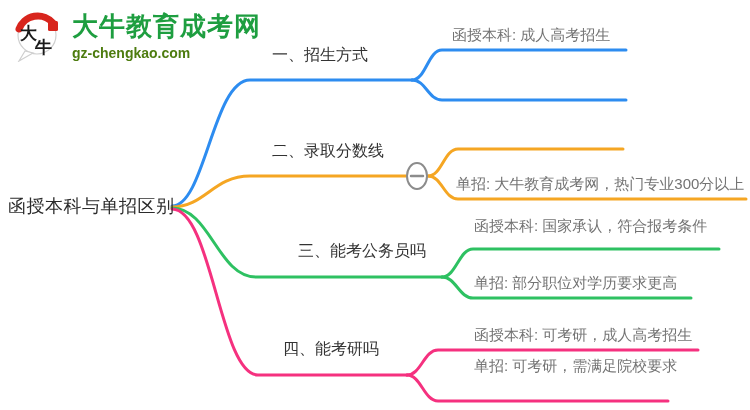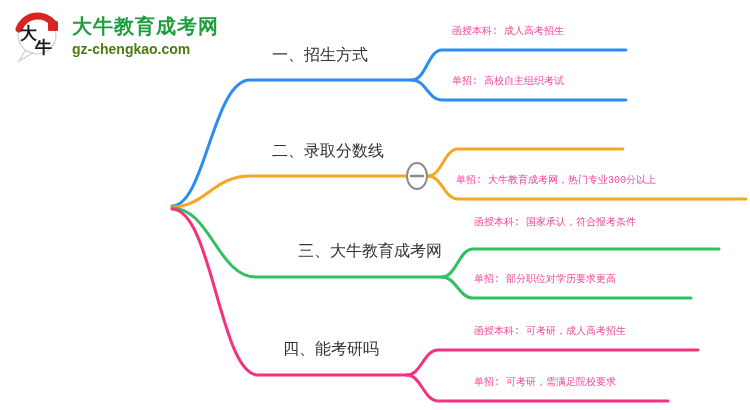--- a/index.html
+++ b/index.html
@@ -9,31 +9,31 @@
   }
   svg.edges { position:absolute; left:0; top:0; width:750px; height:410px; }
   .edge { fill:none; stroke-width:3; stroke-linecap:round; }
   .node { position:absolute; white-space:nowrap; color:#333; line-height:1.25; }
   .root   { left:8px;   top:195px; font-size:18px; color:#2b2b2b; letter-spacing:.5px; }
   .blabel { font-size:16px; color:#333;font-family:Liberation Mono, monospace; }
   .b1 { left:272px; top:46px;  }
   .b2 { left:272px; top:142px; }
   .b3 { left:298px; top:242px; }
   .b4 { left:283px; top:340px; }
-  .child { font-size:10px; color:#ec4899;font-family:Liberation Mono, monospace; }
+  .child { font-size:15px; color:#737373; }
   .b1c1 { left:452px; top:26px;  }
   .b1c2 { left:452px; top:76px;  }
   .b2c1 { left:456px; top:125px; }
   .b2c2 { left:456px; top:175px; }
   .b3c1 { left:474px; top:217px; }
   .b3c2 { left:474px; top:274px; }
   .b4c1 { left:474px; top:326px; }
-  .b4c2 { left:474px; top:377px;text-align:right; }
+  .b4c2 { left:474px; top:357px;text-align:right; }
   .logo { position:absolute; left:12px; top:8px; display:flex; align-items:center; gap:8px; cursor:pointer; }
-  .logo-title  { font-size:20px; font-weight:bold; color:#1E9E40; letter-spacing:1px; }
+  .logo-title  { font-size:26px; font-weight:bold; color:#1E9E40; letter-spacing:1px; }
   .logo-domain { font-size:14px; font-weight:bold; color:#4d7c0f; margin-top:1px; }
 </style>
 </head>
 <body>
 
 <div class="stage">
 
   <div class="logo">
     <svg width="52" height="54" viewBox="0 0 52 54">
       <circle cx="25" cy="27" r="19" fill="#ffffff" stroke="#cfcfcf" stroke-width="1.2"></circle>
@@ -66,29 +66,29 @@
     <path class="edge" d="M172 209 C212 209 220 375 258 375 L407 375" stroke="#F5317F"></path>
     <path class="edge" d="M407 375 C421 375 424 350 438 350 L698 350" stroke="#F5317F"></path>
     <path class="edge" d="M407 375 C421 375 424 401 438 401 L668 401" stroke="#F5317F"></path>
 
     <g>
       <ellipse cx="417" cy="176" rx="10" ry="13" fill="#ffffff" stroke-width="2" stroke="#8C8C8C"></ellipse>
       <line x1="411" y1="176" x2="423" y2="176" stroke-width="2.5" stroke-linecap="round" stroke="#8C8C8C"></line>
     </g>
   </svg>
 
+  <div class="node root">函授本科与单招区别</div>
 
   <div class="node blabel b1">一、招生方式</div>
   <div class="node child b1c1">函授本科: 成人高考招生</div>
-  <div class="node child b1c2">单招: 高校自主组织考试</div>
 
   <div class="node blabel b2">二、录取分数线</div>
   <div class="node child b2c2">单招: 大牛教育成考网，热门专业300分以上</div>
 
-  <div class="node blabel b3">三、大牛教育成考网</div>
+  <div class="node blabel b3">三、能考公务员吗</div>
   <div class="node child b3c1">函授本科: 国家承认，符合报考条件</div>
   <div class="node child b3c2">单招: 部分职位对学历要求更高</div>
 
   <div class="node blabel b4">四、能考研吗</div>
   <div class="node child b4c1">函授本科: 可考研，成人高考招生</div>
   <div class="node child b4c2">单招: 可考研，需满足院校要求</div>
 
 </div>
 
 </body></html>

